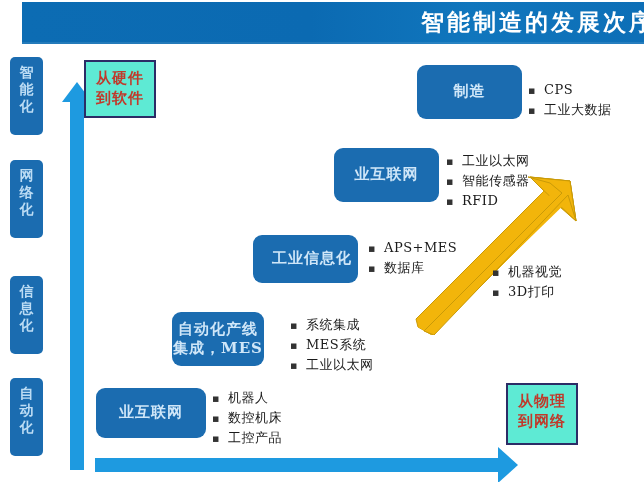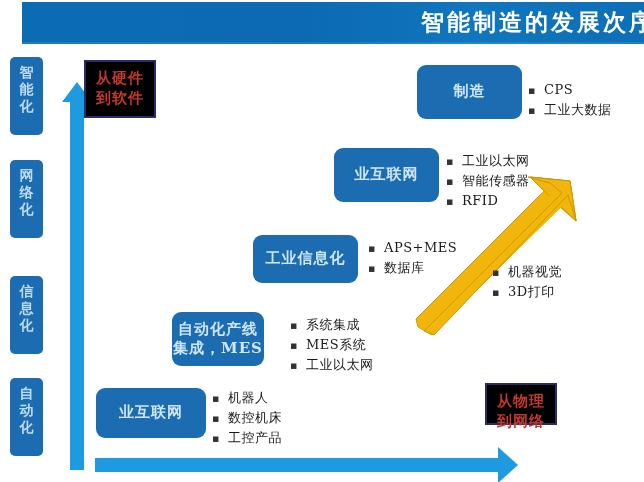--- a/index.html
+++ b/index.html
@@ -92,21 +92,21 @@
     width: 0; height: 0;
     border-top: 18px solid transparent;
     border-bottom: 18px solid transparent;
     border-left: 20px solid #1e9ae0;
   }
 
   
   .note-box {
     position: absolute;
     border: 2px solid #2c2c66;
-    background: #000000;
+    background: #5eead4;
     color: #c0392b;
     font-size: 15px;
     font-weight: bold;
     text-align: center;
     line-height: 1.35;
     padding: 6px 8px;
     box-sizing: border-box;
     font-family: "DejaVu Serif", "Liberation Serif", serif;
     letter-spacing: 1px;
   }
@@ -203,21 +203,21 @@
   <div class="v-arrow-head"></div>
 
   <div class="h-arrow-shaft"></div>
   <div class="h-arrow-head"></div>
 
   <div class="note-box" style="left:84px; top:60px; width:72px; height:58px;">
     <span>从硬件</span>
     <span>到软件</span>
   </div>
 
-  <div class="note-box" style="left:485px; top:383px; width:72px; height:42px;text-align:center;">
+  <div class="note-box" style="left:506px; top:383px; width:72px; height:62px;text-align:center;">
     <span>从物理</span>
     <span>到网络</span>
   </div>
 
   <svg class="yellow-arrow" viewBox="0 0 170 160">
     <polygon points="8,152 22,160 150,32 166,46 160,6 120,2 134,16 6,144" fill="#f2b50b" stroke="#c99a08" stroke-width="1"></polygon>
     <polygon points="8,152 22,160 150,32 134,16" fill="#f2b50b"></polygon>
     <polygon points="120,2 160,6 166,46 128,10" fill="#f2b50b" stroke="#c99a08" stroke-width="1"></polygon>
     <polygon points="10,150 150,10 162,22 22,158" fill="#f2b50b"></polygon>
     <path d="M14,156 L152,18 L140,8 L118,2 L160,6 L166,46 L158,20 L24,160 Z" fill="#f2b50b" stroke="#c99a08" stroke-width="1"></path>
@@ -248,21 +248,21 @@
     <div class="bul-row">
       <span class="dot">▪</span>
       <span class="btxt">智能传感器</span>
     </div>
     <div class="bul-row">
       <span class="dot">▪</span>
       <span class="btxt">RFID</span>
     </div>
   </div>
 
-  <div class="blue-box" style="left:253px; top:235px; width:105px; height:48px;">
+  <div class="blue-box" style="left:253px; top:235px; width:105px; height:48px;align-items:flex-end;">
     <span>工业信息化</span>
   </div>
   <div class="bullets" style="left:368px; top:238px;">
     <div class="bul-row">
       <span class="dot">▪</span>
       <span class="btxt">APS+MES</span>
     </div>
     <div class="bul-row">
       <span class="dot">▪</span>
       <span class="btxt">数据库</span>

